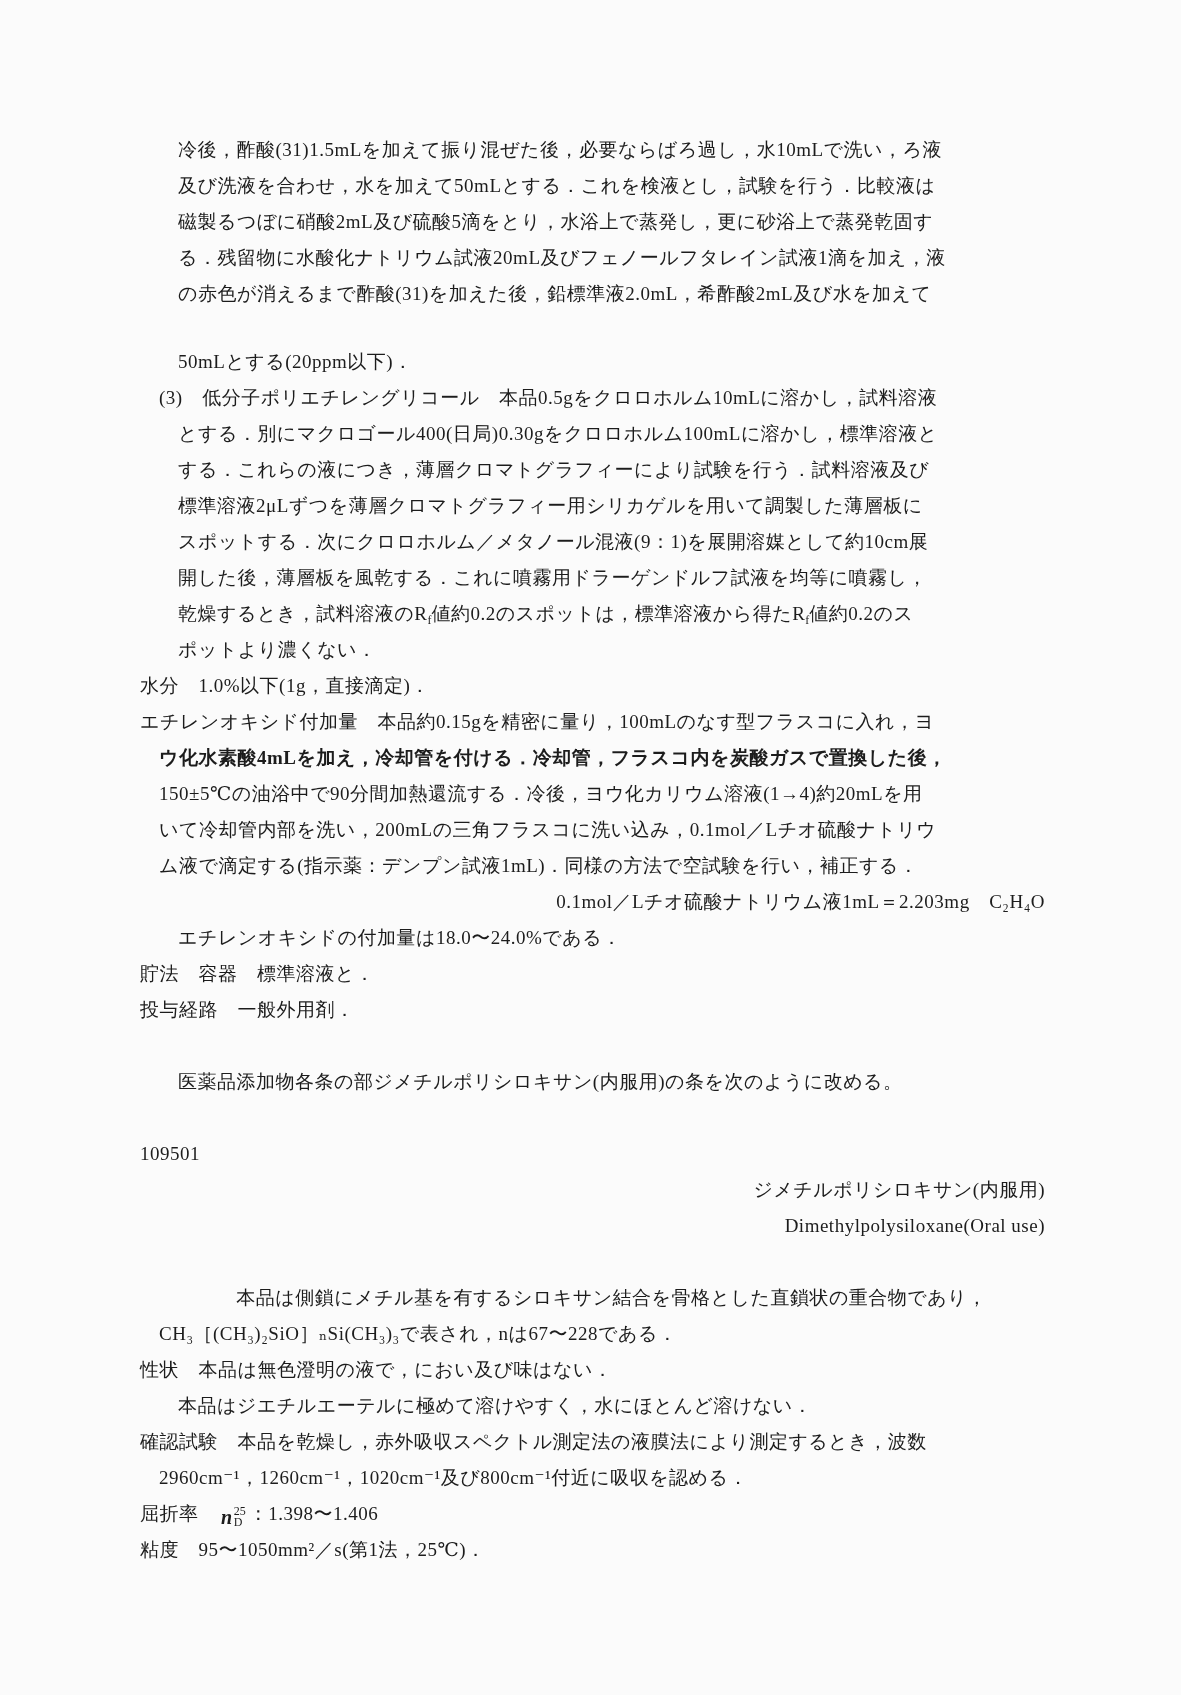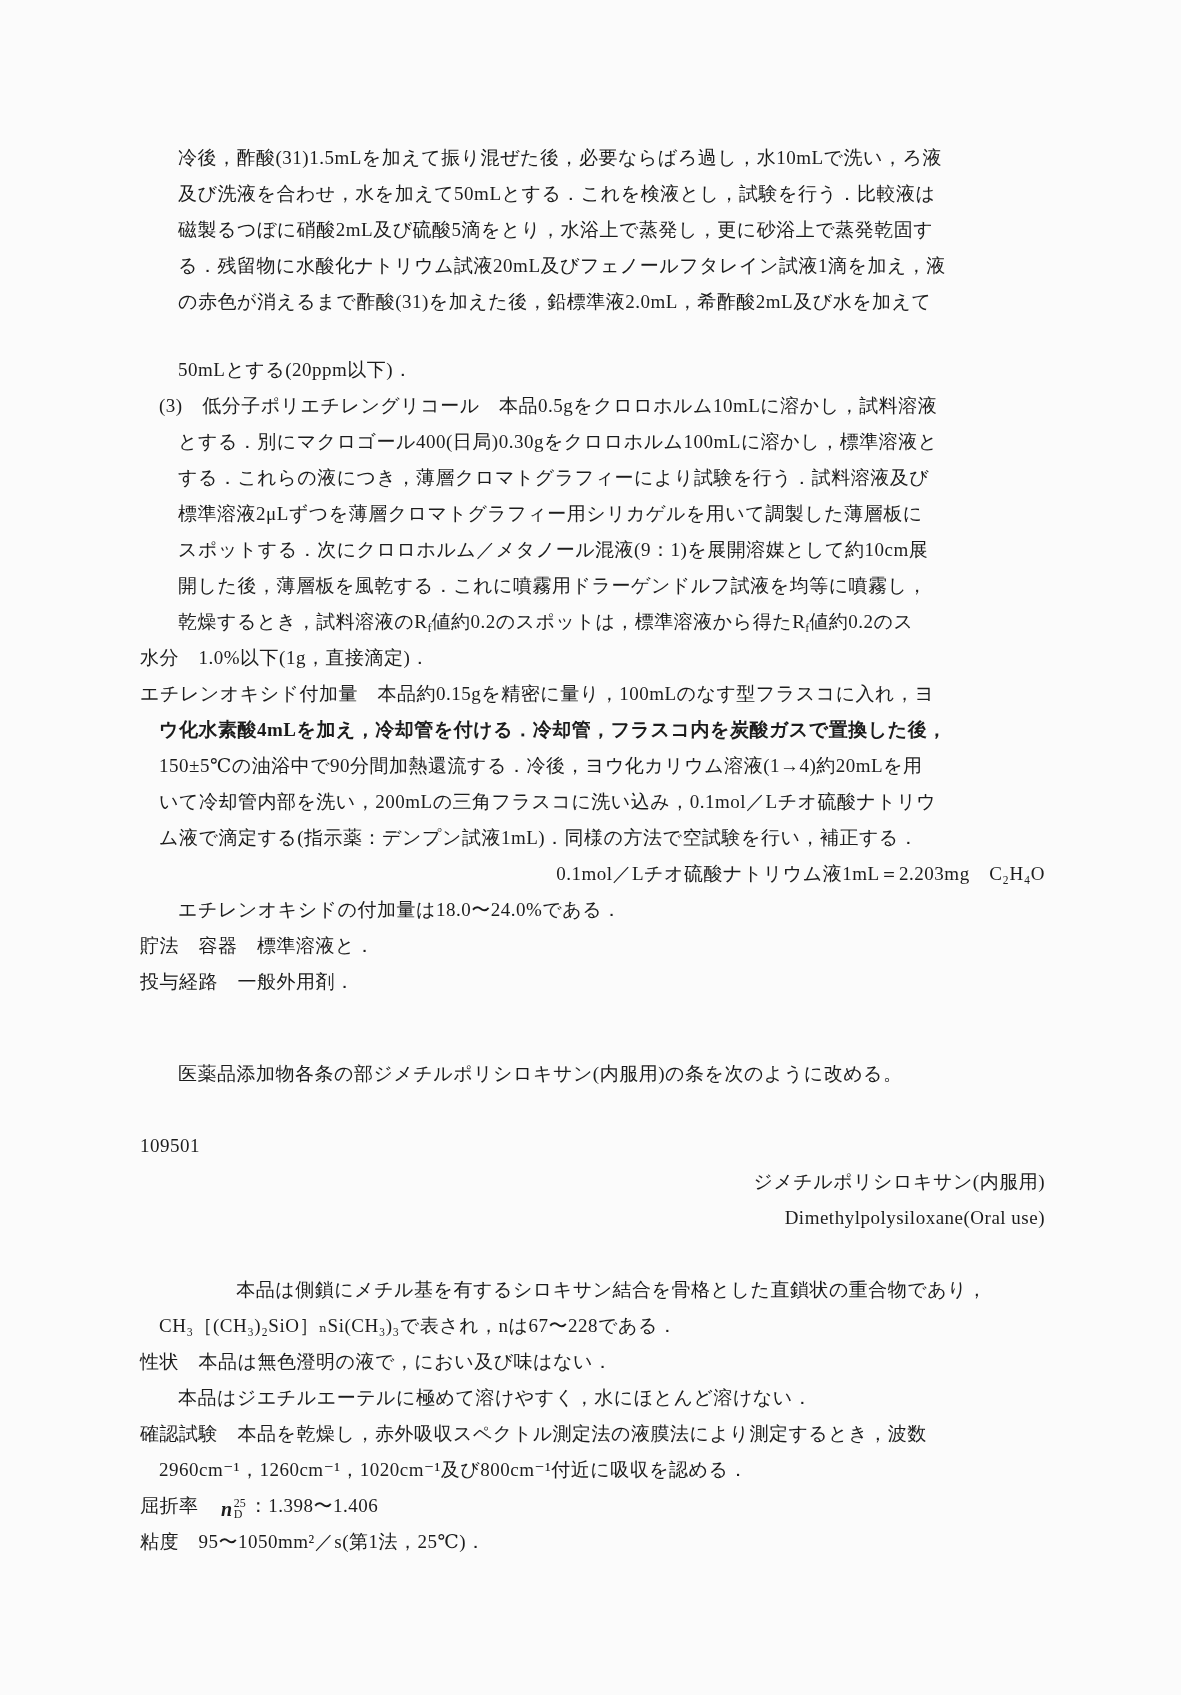--- a/index.html
+++ b/index.html
@@ -14,21 +14,21 @@
     width: 1181px;
     height: 1695px;
     margin: 0 auto;
     background: #fbfbfb;
     color: #1c1c1c;
     overflow: hidden;
   }
   .content {
     position: absolute;
     left: 140px;
-    top: 140px;
+    top: 132px;
     width: 905px;
   }
   .line {
     height: 36px;
     line-height: 36px;
     font-size: 19px;
     letter-spacing: 0.5px;
     white-space: pre;
   }
   .line.center {
@@ -75,32 +75,33 @@
       <div class="line" style="padding-left: 38px;"><span>る．残留物に水酸化ナトリウム試液20mL及びフェノールフタレイン試液1滴を加え，液</span></div>
       <div class="line" style="padding-left: 38px;"><span>の赤色が消えるまで酢酸(31)を加えた後，鉛標準液2.0mL，希酢酸2mL及び水を加えて</span></div>
       <div class="line" style="padding-left: 38px; margin-top: 32px;"><span>50mLとする(20ppm以下)．</span></div>
       <div class="line" style="padding-left: 19px;"><span>(3)　低分子ポリエチレングリコール　本品0.5gをクロロホルム10mLに溶かし，試料溶液</span></div>
       <div class="line" style="padding-left: 38px;"><span>とする．別にマクロゴール400(日局)0.30gをクロロホルム100mLに溶かし，標準溶液と</span></div>
       <div class="line" style="padding-left: 38px;"><span>する．これらの液につき，薄層クロマトグラフィーにより試験を行う．試料溶液及び</span></div>
       <div class="line" style="padding-left: 38px;"><span>標準溶液2μLずつを薄層クロマトグラフィー用シリカゲルを用いて調製した薄層板に</span></div>
       <div class="line" style="padding-left: 38px;"><span>スポットする．次にクロロホルム／メタノール混液(9：1)を展開溶媒として約10cm展</span></div>
       <div class="line" style="padding-left: 38px;"><span>開した後，薄層板を風乾する．これに噴霧用ドラーゲンドルフ試液を均等に噴霧し，</span></div>
       <div class="line" style="padding-left: 38px;"><span>乾燥するとき，試料溶液のR</span><sub>f</sub><span>値約0.2のスポットは，標準溶液から得たR</span><sub>f</sub><span>値約0.2のス</span></div>
+      <div class="line" style="padding-left: 38px;"><span>ポットより濃くない．</span></div>
       <div class="line"><span>水分　1.0%以下(1g，直接滴定)．</span></div>
       <div class="line"><span>エチレンオキシド付加量　本品約0.15gを精密に量り，100mLのなす型フラスコに入れ，ヨ</span></div>
       <div class="line" style="padding-left: 19px; font-weight: bold;"><span>ウ化水素酸4mLを加え，冷却管を付ける．冷却管，フラスコ内を炭酸ガスで置換した後，</span></div>
       <div class="line" style="padding-left: 19px;"><span>150±5℃の油浴中で90分間加熱還流する．冷後，ヨウ化カリウム溶液(1→4)約20mLを用</span></div>
       <div class="line" style="padding-left: 19px;"><span>いて冷却管内部を洗い，200mLの三角フラスコに洗い込み，0.1mol／Lチオ硫酸ナトリウ</span></div>
       <div class="line" style="padding-left: 19px;"><span>ム液で滴定する(指示薬：デンプン試液1mL)．同様の方法で空試験を行い，補正する．</span></div>
       <div class="line center"><span>0.1mol／Lチオ硫酸ナトリウム液1mL＝2.203mg　C₂H₄O</span></div>
       <div class="line" style="padding-left: 38px;"><span>エチレンオキシドの付加量は18.0〜24.0%である．</span></div>
       <div class="line"><span>貯法　容器　標準溶液と．</span></div>
       <div class="line"><span>投与経路　一般外用剤．</span></div>
       <div class="line"><span>&nbsp;</span></div>
-      <div class="line" style="padding-left: 38px; margin-top: 20px;"><span>医薬品添加物各条の部ジメチルポリシロキサン(内服用)の条を次のように改める。</span></div>
+      <div class="line" style="padding-left: 38px;"><span>医薬品添加物各条の部ジメチルポリシロキサン(内服用)の条を次のように改める。</span></div>
       <div class="line"><span>&nbsp;</span></div>
       <div class="line"><span>109501</span></div>
       <div class="line center"><span>ジメチルポリシロキサン(内服用)</span></div>
       <div class="line center"><span>Dimethylpolysiloxane(Oral use)</span></div>
       <div class="line"><span>&nbsp;</span></div>
       <div class="line" style="padding-left: 38px; text-align: center;"><span>本品は側鎖にメチル基を有するシロキサン結合を骨格とした直鎖状の重合物であり，</span></div>
       <div class="line" style="padding-left: 19px;"><span>CH₃［(CH₃)₂SiO］ₙSi(CH₃)₃で表され，nは67〜228である．</span></div>
       <div class="line"><span>性状　本品は無色澄明の液で，におい及び味はない．</span></div>
       <div class="line" style="padding-left: 38px;"><span>本品はジエチルエーテルに極めて溶けやすく，水にほとんど溶けない．</span></div>
       <div class="line"><span>確認試験　本品を乾燥し，赤外吸収スペクトル測定法の液膜法により測定するとき，波数</span></div>

